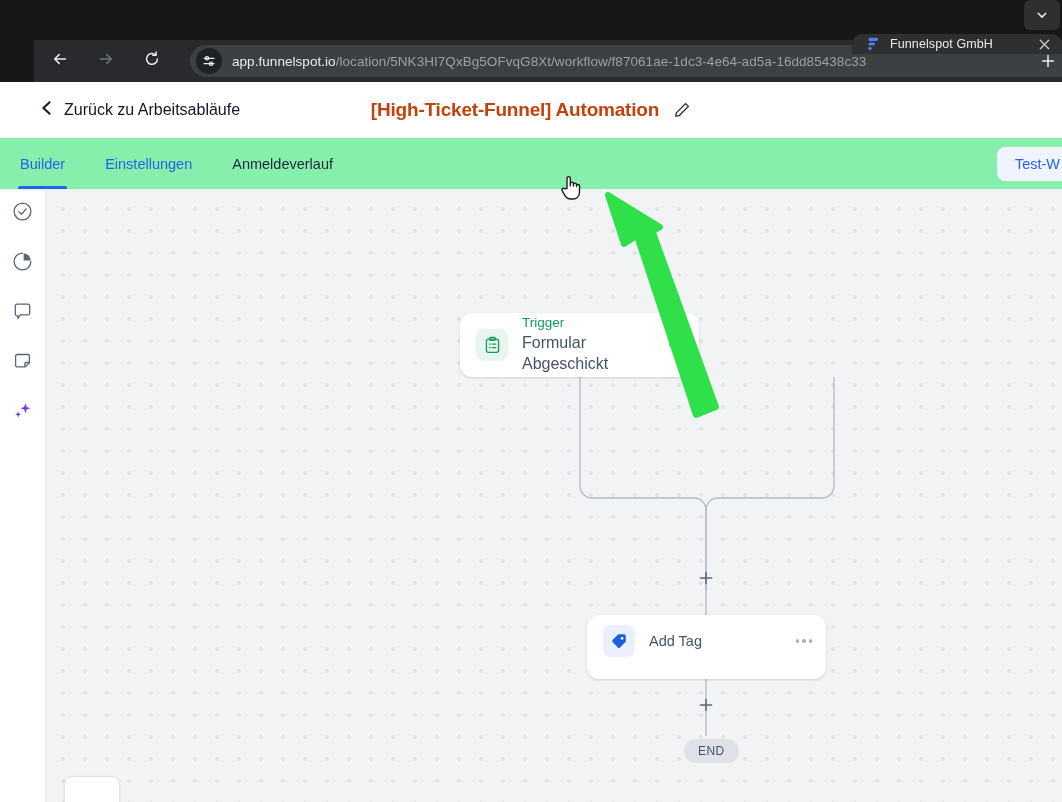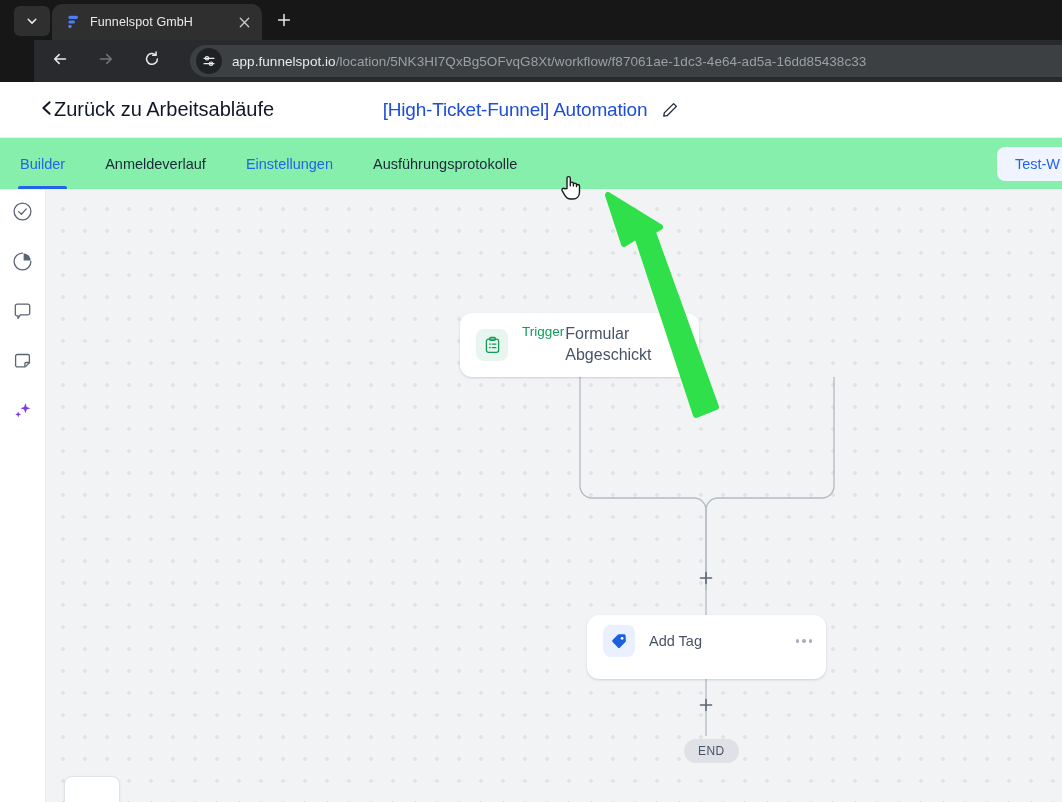--- a/index.html
+++ b/index.html
@@ -12,22 +12,23 @@
 
   
   .browser-chrome {
     width: 1062px; height: 82px;
     background: #171717;
     position: relative;
   }
   .tabstrip {
     height: 40px; width: 100%;
     display: flex; align-items: flex-end;
-    padding-left: 10px;
-    position: relative;
+    padding-left: 4px;
+    position: relative;
+    flex-direction: column;
   }
   .tab-list-btn {
     width: 36px; height: 30px;
     margin: 0 2px 4px 4px;
     border-radius: 6px;
     background: #2f2f2f;
     display: flex; align-items: center; justify-content: center;
     flex: 0 0 auto;
   }
   .tab-list-btn svg { display:block; }
@@ -113,35 +114,36 @@
   
   .app-header {
     height: 56px; width: 100%;
     background: #fff;
     display: flex; align-items: center;
     position: relative;
     border-bottom: 1px solid #eceef1;
   }
   .back-link {
     display: flex; align-items: center;
+    gap: 10px;
     margin-left: 40px;
     color: #101828;
-    font-size: 20px;
+    font-size: 16px;
   }
   .page-title-wrap {
     position: absolute;
     left: 0; right: 0;
     display: flex; align-items: center; justify-content: center;
     gap: 14px;
     pointer-events: none;
   }
   .page-title {
     font-size: 19px;
-    font-weight: 400;
-    color: #1d4ed8;
+    font-weight: 700;
+    color: #c2410c;
     letter-spacing: -.2px;
   }
   .edit-icon { pointer-events: auto; display:flex; }
 
   
   .tabs-row {
     height: 52px; width: 100%;
     background: #86efac;
     display: flex; align-items: stretch;
     justify-content: flex-start;
@@ -225,21 +227,21 @@
     display: flex; align-items: center;
   }
   .node-icon {
     width: 32px; height: 32px;
     border-radius: 8px;
     display: flex; align-items: center; justify-content: center;
     flex: 0 0 32px;
   }
   .node-icon.green { background: #e8f6ef; }
   .node-icon.blue  { background: #eaf0ff; }
-  .node-texts { display: flex; flex-direction: row; gap: 1px; flex: 1 1 auto; }
+  .node-texts { display: flex; flex-direction: column; gap: 1px; flex: 1 1 auto; }
   .node-label-green { color: #0f9d58; font-size: 13.5px; font-weight: 500; line-height: 1.25; }
   .node-sub { color: #475467; font-size: 16px; line-height: 1.3; }
   .node-title { color: #475467; font-size: 14.5px; }
   .dots {
     display: flex; gap: 3px;
     padding: 6px 4px;
     flex: 0 0 auto;
   }
   .dots i { width: 3.5px; height: 3.5px; border-radius: 50%; background: #a9b0bd; display:block; }
 
@@ -392,28 +394,25 @@
       </svg>
     </span>
   </div>
 </div>
 
 <div class="tabs-row">
   <div class="tabs-inner">
     <div class="nav-tab active">
       <span>Builder</span>
     </div>
+    <div class="nav-tab link">
+      <span>Einstellungen</span>
+    </div>
     <div class="nav-tab">
       <span>Anmeldeverlauf</span>
-    </div>
-    <div class="nav-tab link">
-      <span>Einstellungen</span>
-    </div>
-    <div class="nav-tab">
-      <span>Ausführungsprotokolle</span>
     </div>
   </div>
   <div class="test-btn">
     <span>Test-W</span>
   </div>
 </div>
 
 <div class="app-body">
 
   <div class="sidebar">

